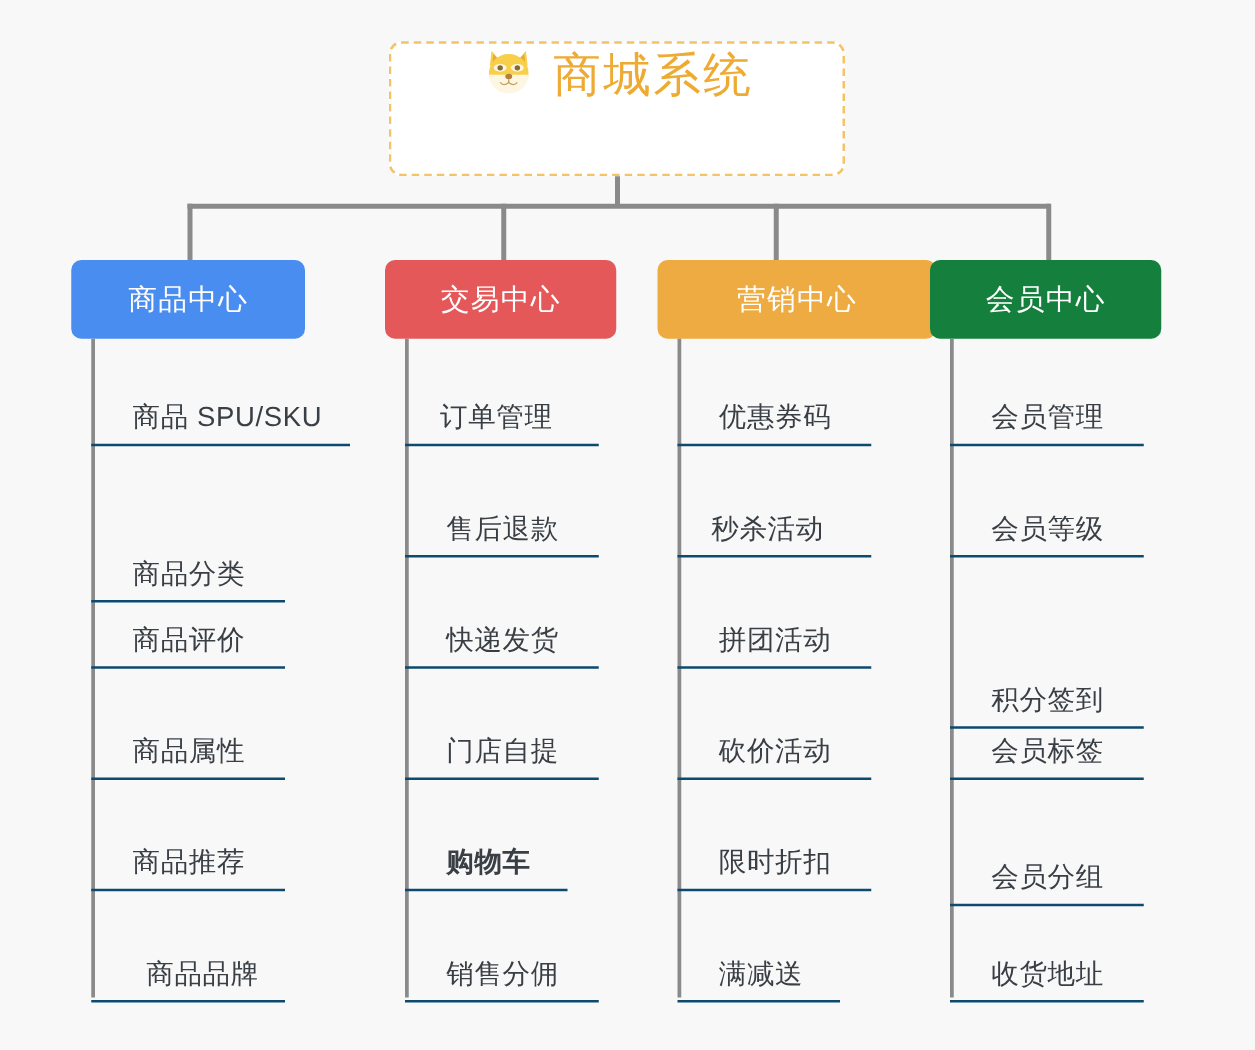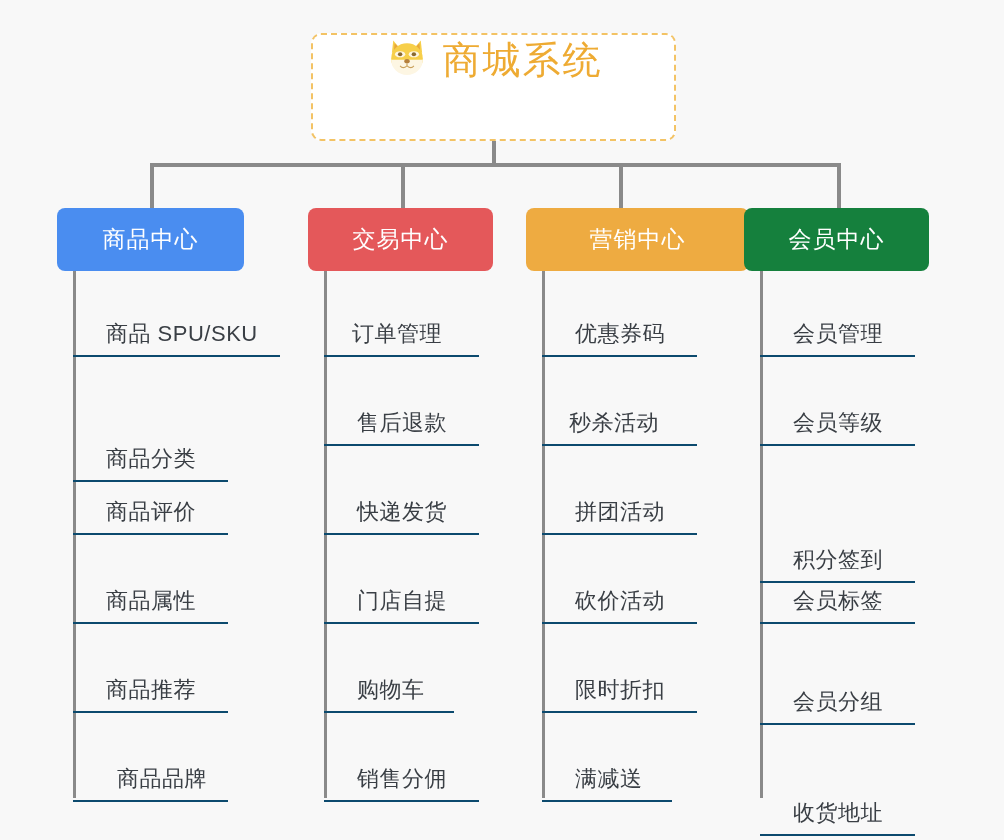--- a/index.html
+++ b/index.html
@@ -152,21 +152,21 @@
       <div class="category" style="left: 308px;">
         <div class="cat-header" style="width: 185px; background: rgb(228, 88, 90);">
           <span>交易中心</span>
         </div>
         <div class="cat-spine" style="left: 16px; height: 527px;"></div>
         <div class="leaf-list" style="left: 16px;">
           <div class="leaf" style="width: 155px; top: 48px; padding-left: 28px;"><span class="leaf-label">订单管理</span></div>
           <div class="leaf" style="width: 155px; top: 137px;"><span class="leaf-label">售后退款</span></div>
           <div class="leaf" style="width: 155px; top: 226px;"><span class="leaf-label">快递发货</span></div>
           <div class="leaf" style="width: 155px; top: 315px;"><span class="leaf-label">门店自提</span></div>
-          <div class="leaf" style="width: 130px; top: 404px;"><span class="leaf-label">购物车</span></div>
+          <div class="leaf" style="width: 130px; top: 404px; font-weight: bold;"><span class="leaf-label">购物车</span></div>
           <div class="leaf" style="width: 155px; top: 493px;"><span class="leaf-label">销售分佣</span></div>
         </div>
       </div>
       <div class="category" style="left: 526px;">
         <div class="cat-header" style="width: 223px; background: rgb(238, 171, 65);">
           <span>营销中心</span>
         </div>
         <div class="cat-spine" style="left: 16px; height: 527px;"></div>
         <div class="leaf-list" style="left: 16px;">
           <div class="leaf" style="width: 155px; top: 48px;"><span class="leaf-label">优惠券码</span></div>
@@ -181,18 +181,18 @@
         <div class="cat-header" style="width: 185px; background: #15803d;">
           <span>会员中心</span>
         </div>
         <div class="cat-spine" style="left: 16px; height: 527px;"></div>
         <div class="leaf-list" style="left: 16px;">
           <div class="leaf" style="width: 155px; top: 48px;"><span class="leaf-label">会员管理</span></div>
           <div class="leaf" style="width: 155px; top: 137px;"><span class="leaf-label">会员等级</span></div>
           <div class="leaf" style="width: 155px; top: 226px; margin-top: 48px;"><span class="leaf-label">积分签到</span></div>
           <div class="leaf" style="width: 155px; top: 315px;"><span class="leaf-label">会员标签</span></div>
           <div class="leaf" style="width: 155px; top: 404px; margin-top: 12px;"><span class="leaf-label">会员分组</span></div>
-          <div class="leaf" style="width: 155px; top: 493px; margin-top: 34px;"><span class="leaf-label">收货地址</span></div>
+          <div class="leaf" style="width: 155px; top: 493px;"><span class="leaf-label">收货地址</span></div>
         </div>
       </div>
     </div>
 
 </div>
 
 </body></html>

